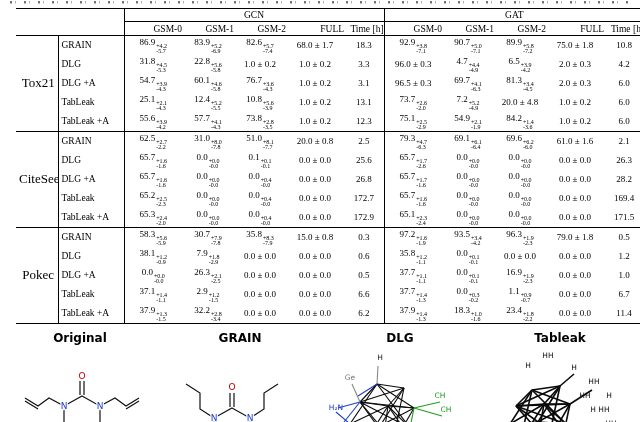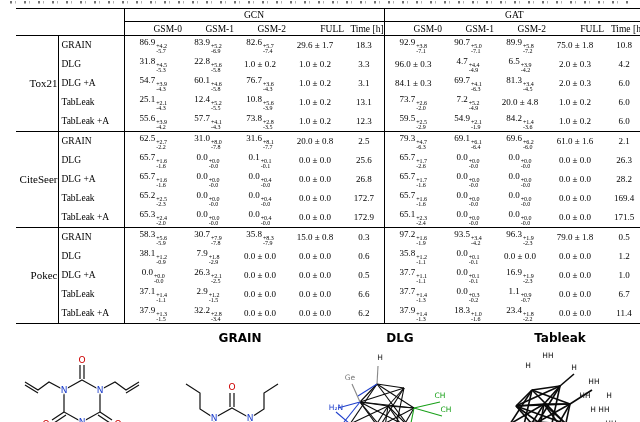--- a/index.html
+++ b/index.html
@@ -10,21 +10,21 @@
       rgba(0,0,0,.30) 5px 6px, transparent 6px 14px);
     background-size:100% 2.5px;background-repeat:no-repeat;background-position:0 1px;}
   table{border-collapse:collapse;table-layout:fixed;width:628px;margin:3px 6px 0 16px;}
   td{padding:0;height:12.4px;line-height:12px;font-size:9px;text-align:center;
      vertical-align:middle;white-space:nowrap;overflow:hidden;}
   .toprow td{border-top:1.4px solid #000;}
   .group{font-size:9.5px;border-bottom:0.8px solid #000;}
   .gsep{border-right:0.8px solid #000;}
   .vsep{border-right:0.7px solid #000;}
   .subrow td{border-bottom:0.9px solid #000;font-size:9.5px;text-align:right;}
-  .ds{text-align:right;padding-left:3px;font-size:11px;border-right:0.7px solid #000;}
+  .ds{text-align:center;padding-left:3px;font-size:13px;border-right:0.7px solid #000;}
   .mth{text-align:left;padding-left:3px;font-size:9.5px;border-right:0.7px solid #000;}
   .bb{border-bottom:0.8px solid #000;}
   .bbT{border-bottom:1.4px solid #000;}
   .b{font-weight:normal;}
   .ss{display:inline-flex;flex-direction:column;justify-content:center;
       font-size:6px;line-height:5.5px;vertical-align:-3px;margin-left:1px;text-align:left;}
   .fig{display:flex;margin-top:6px;}
   .panel{width:160px;text-align:center;}
   .plabel{font-family:"DejaVu Sans",sans-serif;font-weight:bold;font-size:12px;height:16px;line-height:16px;}
   svg{display:block;margin:0 auto;}
@@ -82,21 +82,21 @@
             <span>-5.7</span>
           </span></td>
         <td class="num b"><span>83.9</span><span class="ss">
             <span>+5.2</span>
             <span>-6.9</span>
           </span></td>
         <td class="num b"><span>82.6</span><span class="ss">
             <span>+5.7</span>
             <span>-7.4</span>
           </span></td>
-        <td class="num b"><span>29.6</span><span> ± 1.7</span></td>
+        <td class="num b"><span>68.0</span><span> ± 1.7</span></td>
         <td class="num gsep"><span>18.3</span></td>
         <td class="num"><span>92.9</span><span class="ss">
             <span>+3.8</span>
             <span>-7.1</span>
           </span></td>
         <td class="num b"><span>90.7</span><span class="ss">
             <span>+5.0</span>
             <span>-7.1</span>
           </span></td>
         <td class="num b"><span>89.9</span><span class="ss">
@@ -140,21 +140,21 @@
         <td class="num"><span>60.1</span><span class="ss">
             <span>+4.6</span>
             <span>-5.8</span>
           </span></td>
         <td class="num"><span>76.7</span><span class="ss">
             <span>+3.6</span>
             <span>-4.3</span>
           </span></td>
         <td class="num"><span>1.0</span><span> ± 0.2</span></td>
         <td class="num gsep b"><span>3.1</span></td>
-        <td class="num b"><span>84.1</span><span> ± 0.3</span></td>
+        <td class="num b"><span>96.5</span><span> ± 0.3</span></td>
         <td class="num"><span>69.7</span><span class="ss">
             <span>+4.1</span>
             <span>-6.3</span>
           </span></td>
         <td class="num"><span>81.3</span><span class="ss">
             <span>+3.4</span>
             <span>-4.5</span>
           </span></td>
         <td class="num"><span>2.0</span><span> ± 0.3</span></td>
         <td class="num"><span>6.0</span></td>
@@ -196,21 +196,21 @@
         <td class="num bb"><span>57.7</span><span class="ss">
             <span>+4.1</span>
             <span>-4.3</span>
           </span></td>
         <td class="num bb"><span>73.8</span><span class="ss">
             <span>+2.8</span>
             <span>-3.5</span>
           </span></td>
         <td class="num bb"><span>1.0</span><span> ± 0.2</span></td>
         <td class="num gsep bb"><span>12.3</span></td>
-        <td class="num bb"><span>59.5</span><span class="ss">
+        <td class="num bb"><span>75.1</span><span class="ss">
             <span>+2.5</span>
             <span>-2.9</span>
           </span></td>
         <td class="num bb"><span>54.9</span><span class="ss">
             <span>+2.1</span>
             <span>-1.9</span>
           </span></td>
         <td class="num bb"><span>84.2</span><span class="ss">
             <span>+1.4</span>
             <span>-3.6</span>
@@ -222,21 +222,21 @@
         <td rowspan="5" class="ds bb">CiteSeer</td>
         <td class="mth">GRAIN</td>
         <td class="num"><span>62.5</span><span class="ss">
             <span>+2.7</span>
             <span>-2.2</span>
           </span></td>
         <td class="num b"><span>31.0</span><span class="ss">
             <span>+8.0</span>
             <span>-7.8</span>
           </span></td>
-        <td class="num b"><span>31.6</span><span class="ss">
+        <td class="num b"><span>51.0</span><span class="ss">
             <span>+8.1</span>
             <span>-7.7</span>
           </span></td>
         <td class="num b"><span>20.0</span><span> ± 0.8</span></td>
         <td class="num gsep b"><span>2.5</span></td>
         <td class="num b"><span>79.3</span><span class="ss">
             <span>+4.7</span>
             <span>-6.3</span>
           </span></td>
         <td class="num b"><span>69.1</span><span class="ss">
@@ -513,20 +513,21 @@
             <span>-2.2</span>
           </span></td>
         <td class="num bbT"><span>0.0</span><span> ± 0.0</span></td>
         <td class="num bbT"><span>11.4</span></td>
       </tr>
     </tbody>
 </table>
 
 <div class="fig">
   <div class="panel">
+    <div class="plabel">Original</div>
     <svg width="156" height="140" viewBox="0 0 156 140">
       <path class="bond" d="M80,50 L98,60 L98,82 L80,92 L62,82 L62,60 Z"></path>
       <path class="bond" d="M78,49 L78,35 M82,49 L82,35"></path>
       <path class="bond" d="M98,82 L110,90 M96,85 L108,93"></path>
       <path class="bond" d="M62,82 L50,90 M64,85 L52,93"></path>
       <path class="bond" d="M98,60 L113,52 L124,60 L137,52 M124,63 L137,55"></path>
       <path class="bond" d="M62,60 L47,52 L36,60 L23,52 M36,63 L23,55"></path>
       <path class="bond" d="M80,92 L80,106 L92,114 L92,128 M95,115 L95,129"></path>
       <text class="atom" x="80" y="33" fill="#cc0000">O</text>
       <text class="atom" x="116" y="97" fill="#cc0000">O</text>

